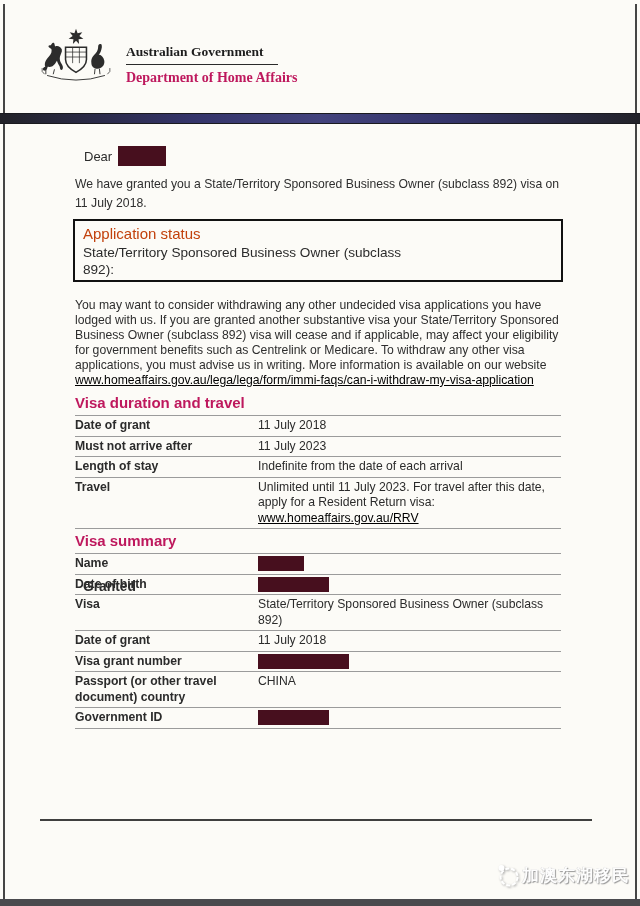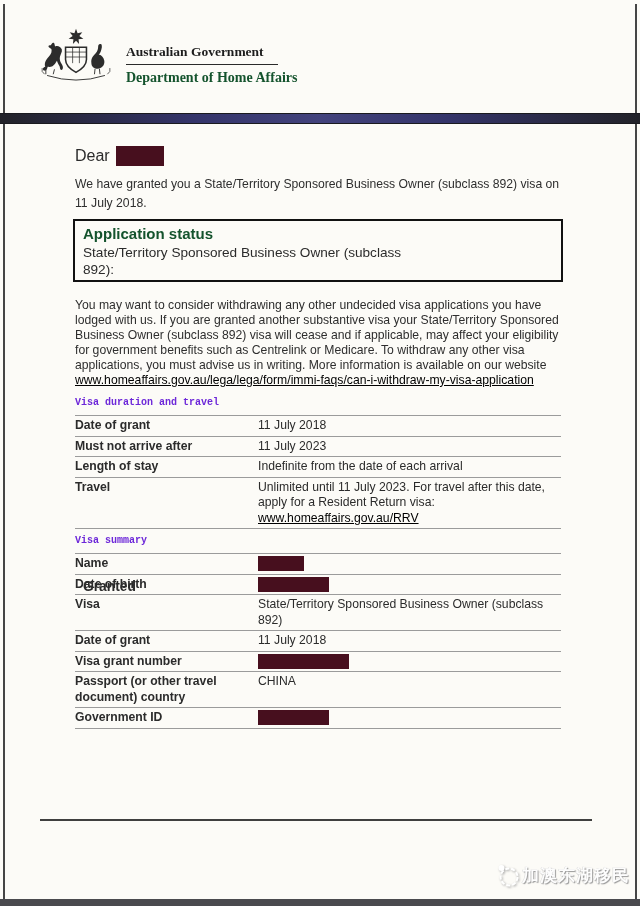--- a/index.html
+++ b/index.html
@@ -16,52 +16,52 @@
   }
   .border-left{position:absolute;left:3px;top:4px;bottom:6px;width:2px;background:#454545;}
   .border-right{position:absolute;right:3px;top:4px;bottom:6px;width:2px;background:#454545;}
   .bottom-band{position:absolute;left:0;right:0;bottom:0;height:7px;background:#4a4a4e;}
 
   
   .crest-header{position:absolute;left:36px;top:26px;display:flex;align-items:center;}
   .gov-text{margin-left:10px;margin-top:16px;}
   .gov{font-family:"Liberation Serif",serif;font-weight:bold;font-size:13.5px;color:#1d1d1d;}
   .hdr-rule{width:152px;height:0;border-top:1.5px solid #2a2a2a;margin:4px 0 5px 0;}
-  .dept{font-family:"Liberation Serif",serif;font-weight:bold;font-size:14px;color:#14532d;}
+  .dept{font-family:"Liberation Serif",serif;font-weight:bold;font-size:14px;color:#be185d;}
 
   .grad-bar{
     position:absolute;left:0;right:0;top:113px;height:11px;
     background:linear-gradient(90deg,#222228 0%,#34346a 30%,#43437d 50%,#34346a 70%,#222228 100%);
     box-shadow:inset 0 1px 0 #1a1a1f, inset 0 -1px 0 #1a1a1f;
   }
 
   
-  .dear-row{position:absolute;left:75px;top:146px;display:flex;align-items:center;font-size:16px;text-align:center;}
+  .dear-row{position:absolute;left:84px;top:146px;display:flex;align-items:center;font-size:13px;text-align:center;}
   .redact{display:inline-block;background:var(--redaction);}
   .dear-redact{width:48px;height:20px;margin-left:6px;}
 
   .para{position:absolute;left:75px;width:488px;margin:0;font-size:12.2px;color:#2e2e2e;}
   .intro{top:175px;line-height:18.5px;}
   .withdraw{top:298px;line-height:15px;}
   .doclink{color:#000000;text-decoration:underline;cursor:pointer;}
 
   .status-box{
     position:absolute;left:73px;top:219px;width:490px;height:63px;box-sizing:border-box;
     border:2px solid #111;background:transparent;padding:4px 8px 0 8px;
   }
-  .status-title{font-size:15px;font-weight:bold;color:#14532d;margin-bottom:3px;}
+  .status-title{font-size:15px;font-weight:normal;color:#c2410c;margin-bottom:3px;}
   .status-row{display:flex;flex-direction:column;}
   .status-label{width:334px;flex:0 0 334px;font-size:13.6px;line-height:16.5px;}
   .status-value{font-size:13.8px;font-weight:bold;}
 
   
   .doc-section{position:absolute;left:75px;width:486px;}
   .s1{top:394px;}
   .s2{top:532px;}
-  .doc-section h2{margin:0 0 4px 0;font-size:10px;line-height:17px;font-weight:bold;color:#6d28d9;font-family:Liberation Mono, monospace;}
+  .doc-section h2{margin:0 0 4px 0;font-size:15px;line-height:17px;font-weight:bold;color:#be185d;}
   .doc-table{border-top:1px solid var(--line);}
   .trow{display:flex;border-bottom:1px solid var(--line);padding:2px 0;}
   .tlabel{flex:0 0 183px;width:183px;font-weight:bold;font-size:12.2px;line-height:15.5px;padding-right:8px;box-sizing:border-box;}
   .tvalue{flex:1;font-size:12.2px;line-height:15.5px;max-width:295px;}
   .tvalue .redact{width:60px;height:15px;vertical-align:middle;}
   .tvalue .doclink{display:block;}
 
   .footer-rule{position:absolute;left:40px;top:819px;width:552px;height:2px;background:#3f3f3f;}
 
   

